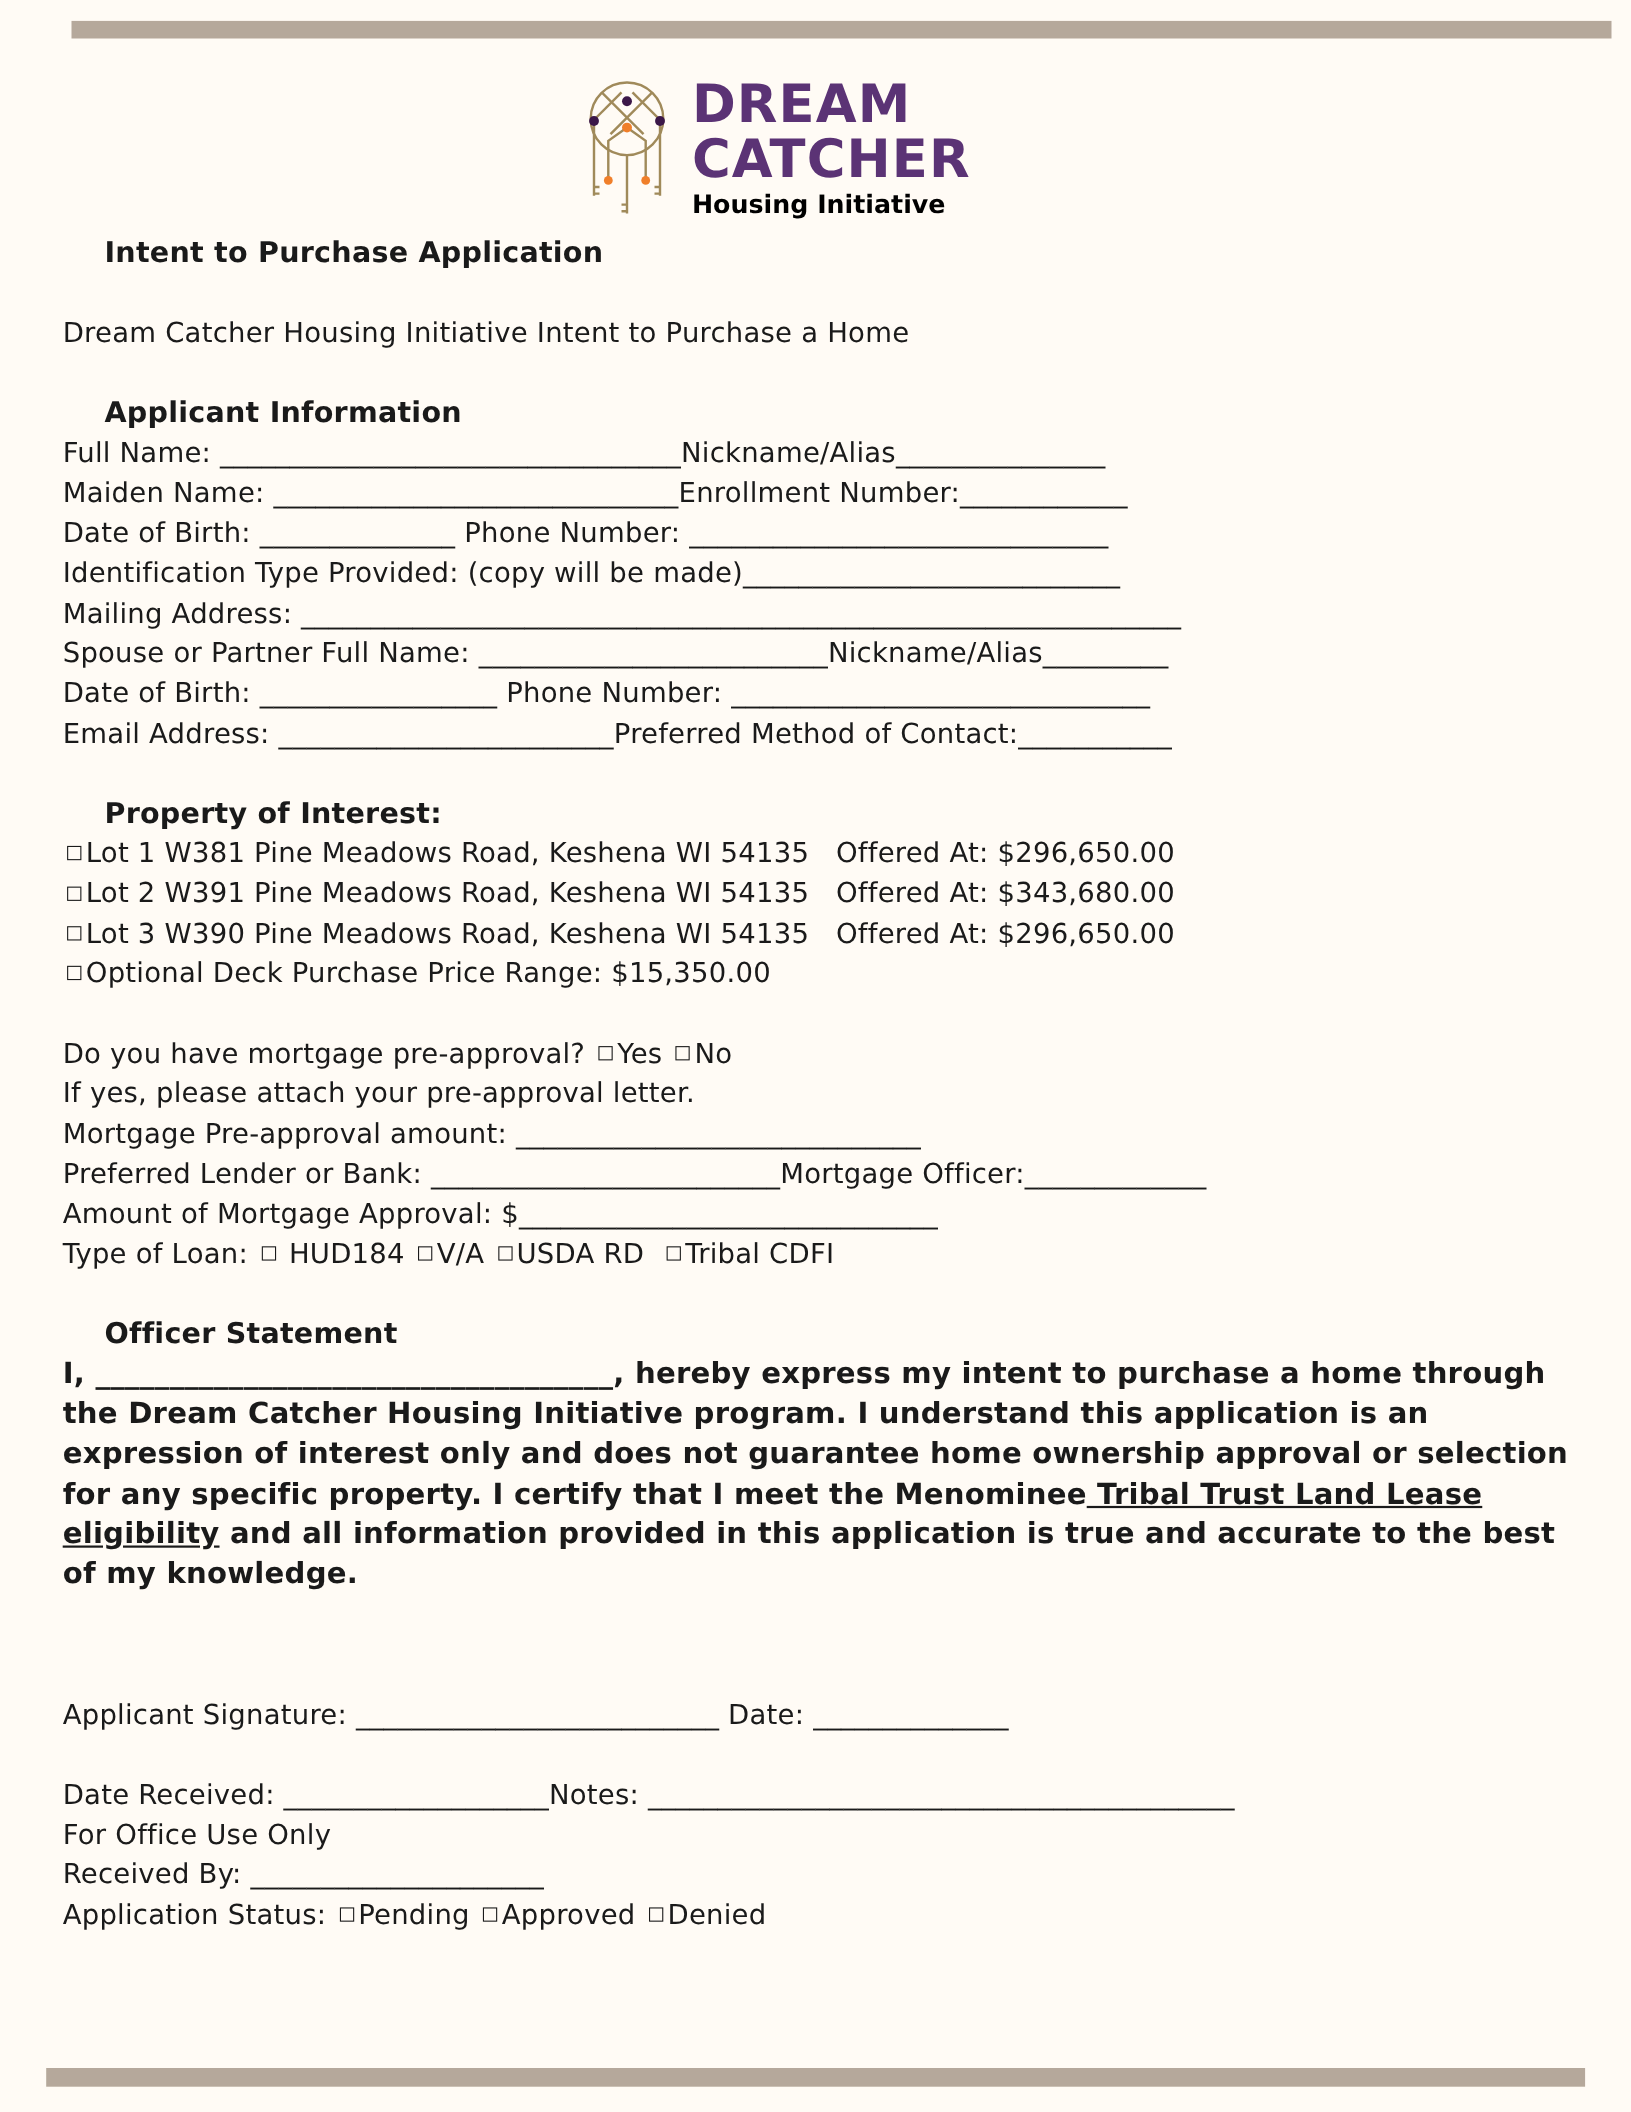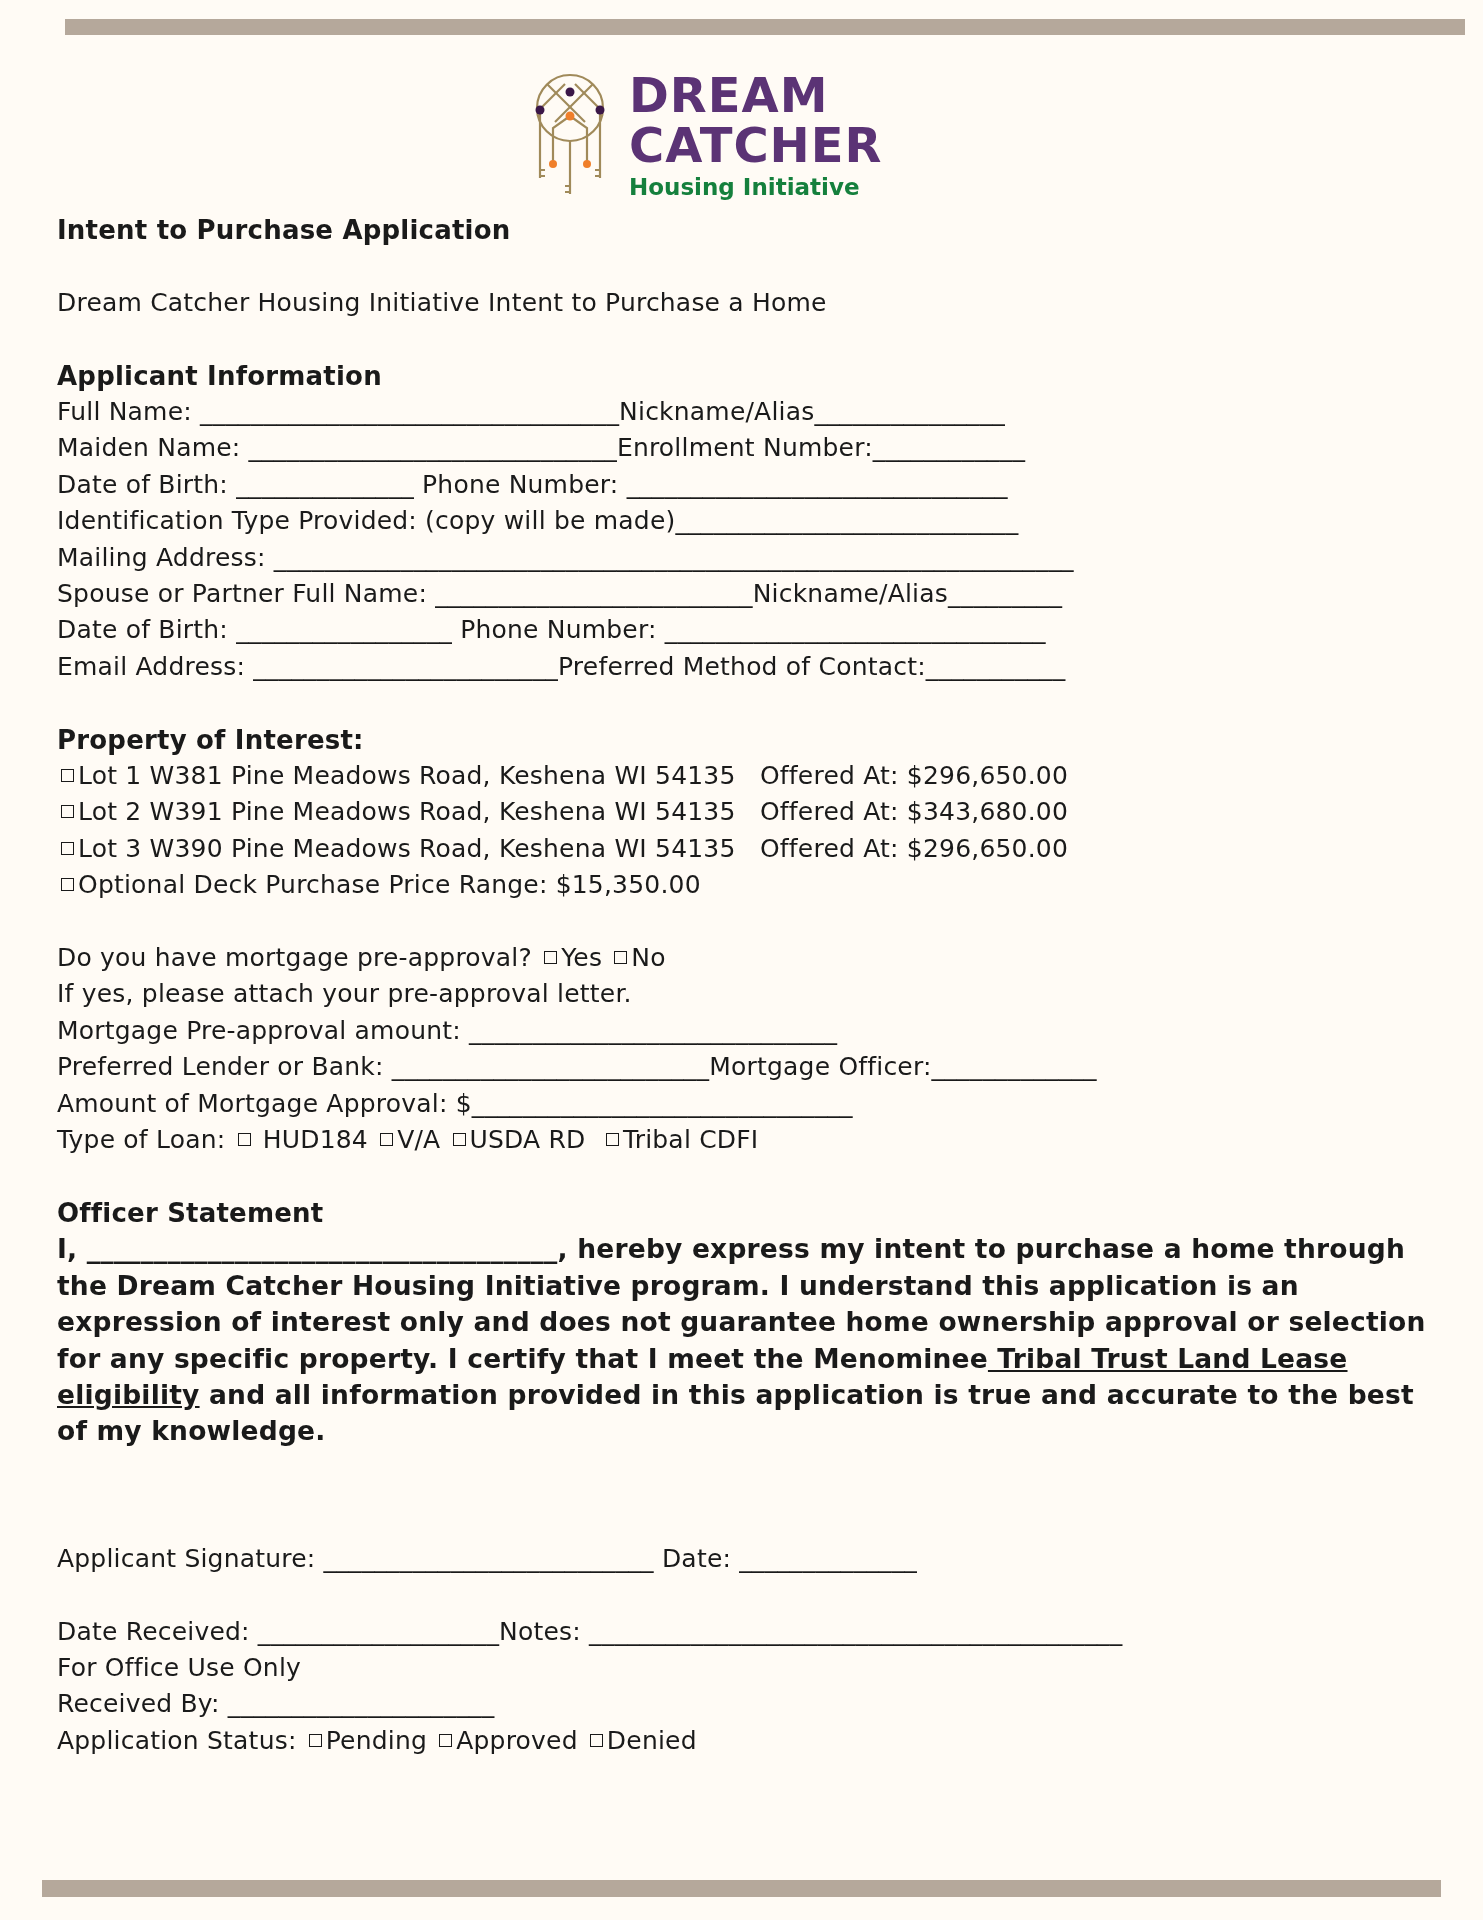--- a/index.html
+++ b/index.html
@@ -15,28 +15,28 @@
   .bar-top { left: 65px; top: 19px; width: 1400px; height: 16px; }
   .bar-bottom { left: 42px; top: 1880px; width: 1399px; height: 17px; }
 
   .logo { position: absolute; left: 525px; top: 70px; width: 380px; height: 135px; }
   .logo-emblem { position: absolute; left: 0; top: 0; width: 90px; height: 130px; }
   .logo-text { position: absolute; left: 104px; top: 0; }
   .logo-l1, .logo-l2 {
     font-family: "DejaVu Sans", sans-serif; font-weight: bold;
     color: #5b3375; font-size: 48px; line-height: 50px; letter-spacing: 1px;
   }
-  .logo-l3 { font-family: "DejaVu Sans", sans-serif; font-weight: bold; color: #15803d; font-size: 23px; line-height: 30px; margin-top: 2px; }
+  .logo-l3 { font-family: "DejaVu Sans", sans-serif; font-weight: bold; color: #000000; font-size: 23px; line-height: 30px; margin-top: 2px; }
 
   .content { position: absolute; left: 57px; top: 212px; width: 1400px; }
   .line {
     font-size: 25px; line-height: 36.4px; white-space: pre; letter-spacing: 0.2px;
     font-family: "DejaVu Sans", sans-serif; font-weight: normal;
   }
-  .h { font-weight: bold; font-size: 26px; }
+  .h { font-weight: bold; font-size: 26px; margin-left: 38px; }
   .gap { height: 36.4px; }
   .gap2 { height: 54px; }
   .para { font-size: 26.5px; line-height: 36.4px; white-space: normal; width: 1380px; letter-spacing: 0.2px; font-weight: bold; }
   .u { text-decoration: underline; }
   .cb { display: inline-block; width: 11px; height: 11px; border: 1.5px solid #1a1a1a; margin: 0 4px 3px 4px; vertical-align: middle; }
 </style>
 </head>
 <body>
 
 <div class="bar bar-top"></div>

